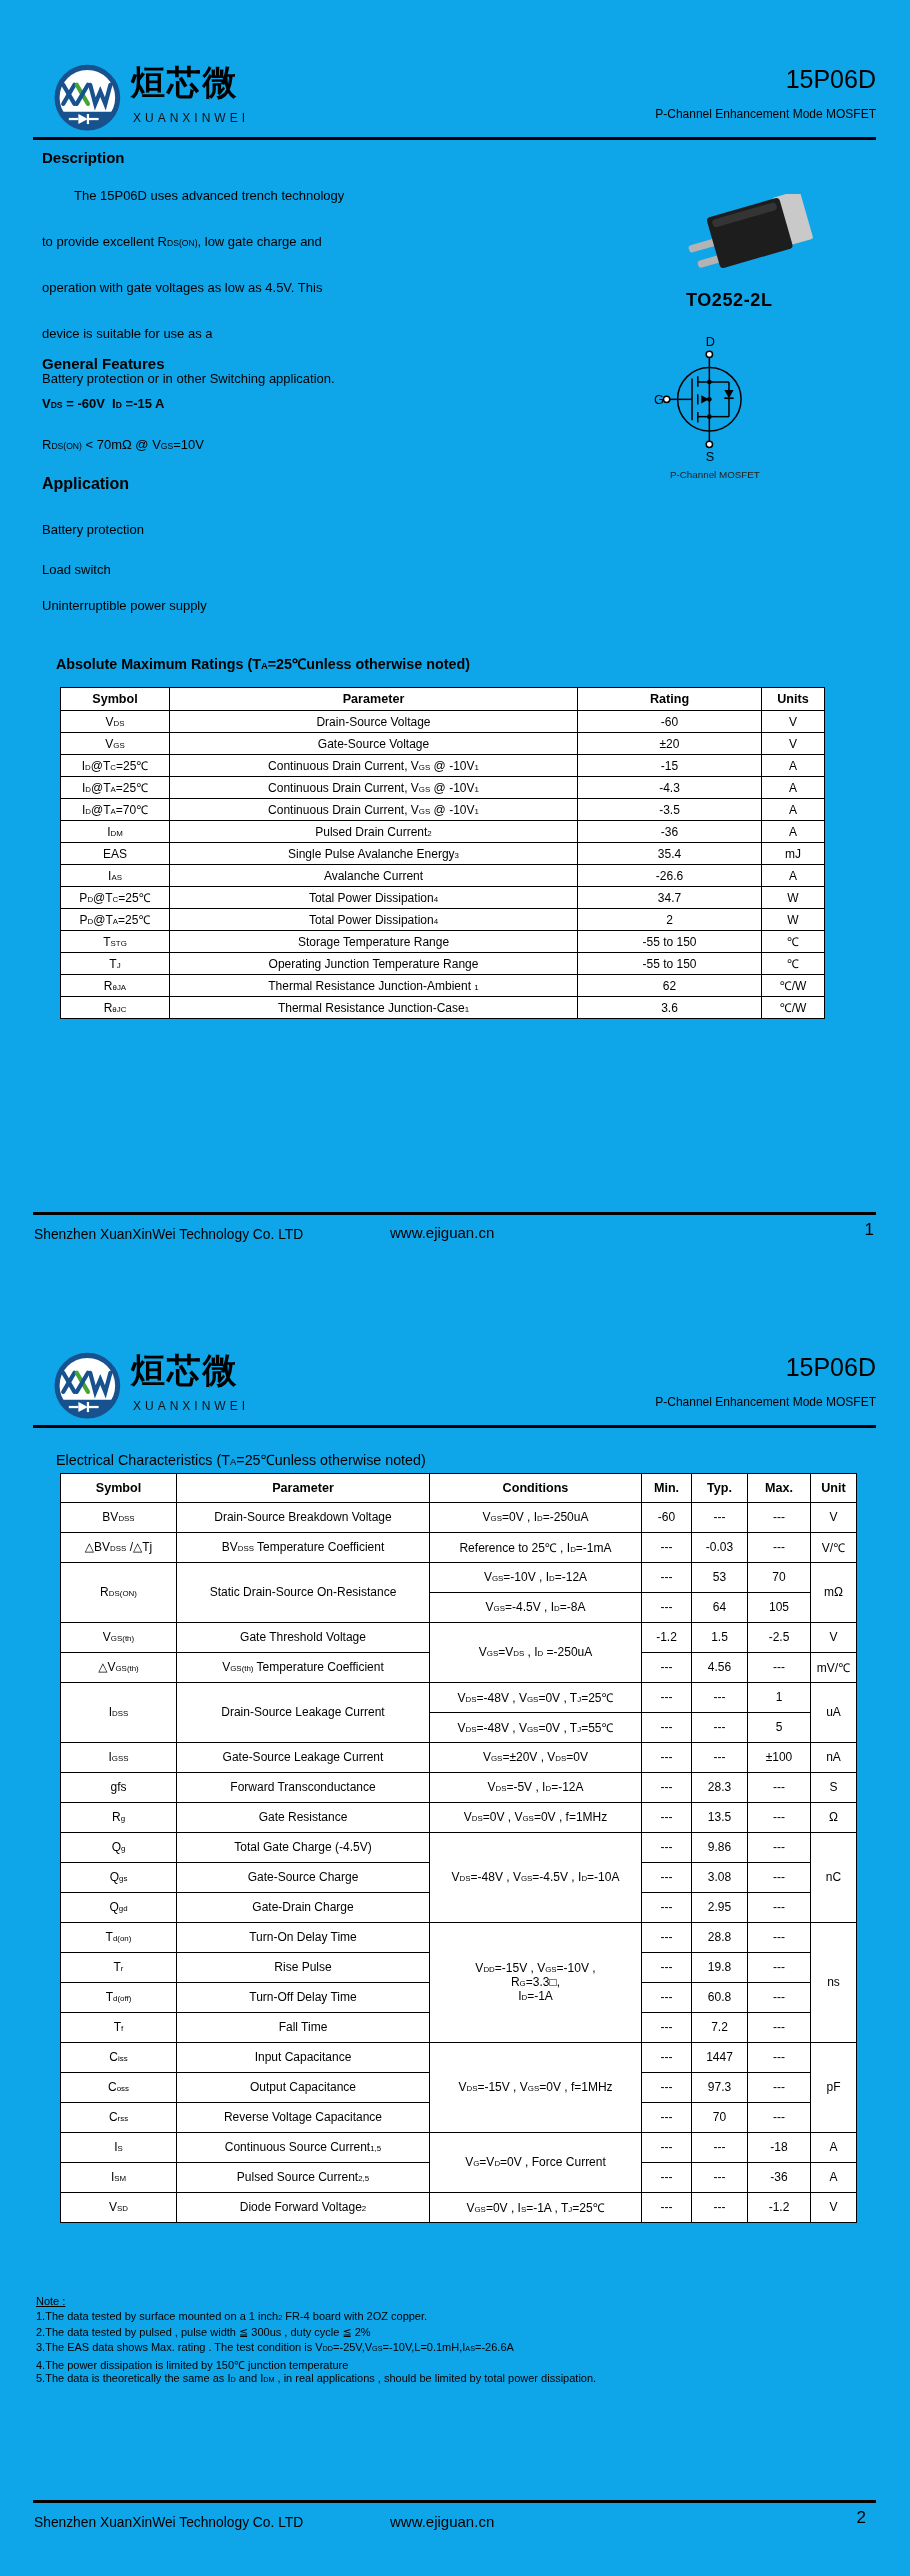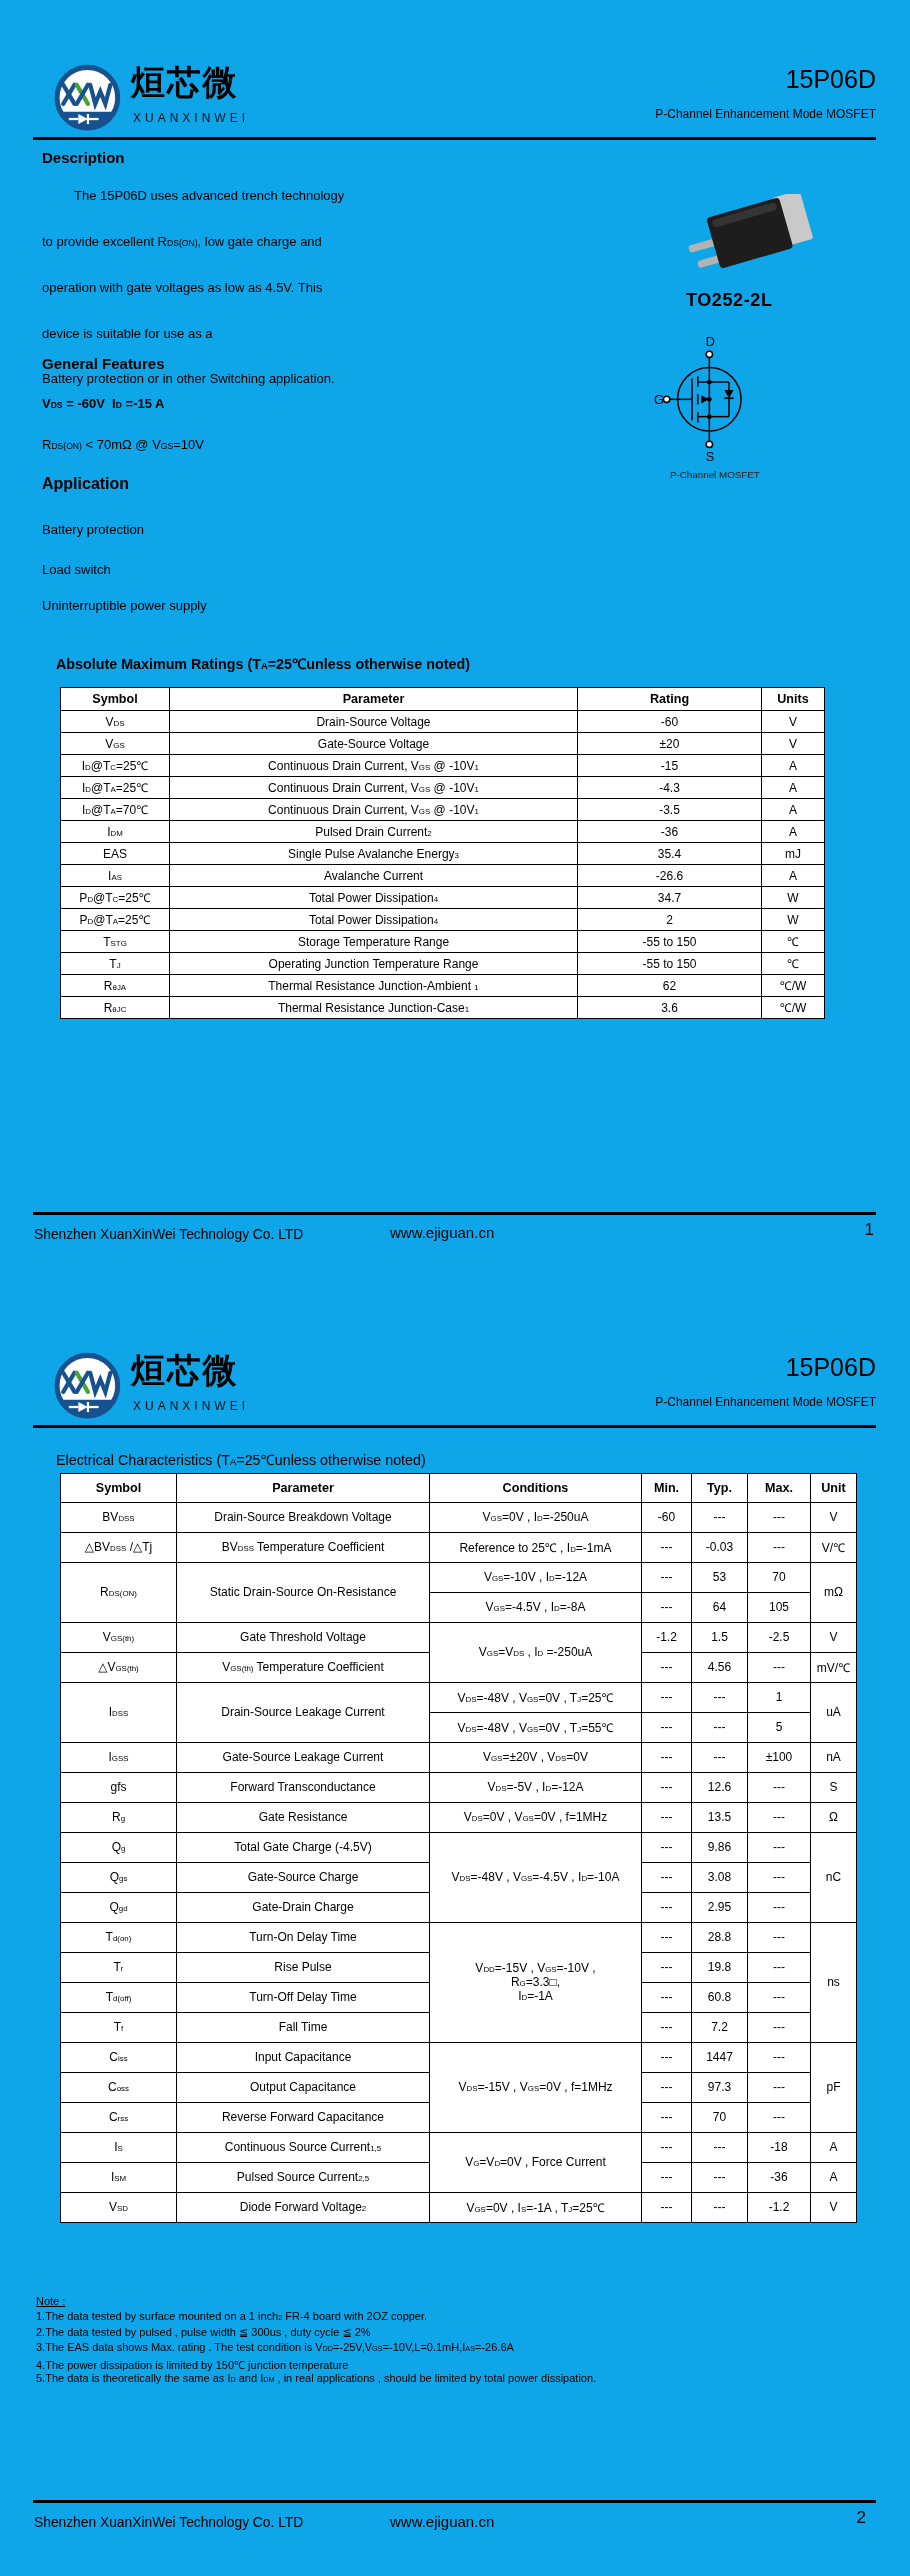--- a/index.html
+++ b/index.html
@@ -376,21 +376,21 @@
         <td>---</td>
         <td>---</td>
         <td>±100</td>
         <td>nA</td>
       </tr>
       <tr>
         <td>gfs</td>
         <td>Forward Transconductance</td>
         <td>V<sub>DS</sub>=-5V , I<sub>D</sub>=-12A</td>
         <td>---</td>
-        <td>12.6</td>
+        <td>28.3</td>
         <td>---</td>
         <td>S</td>
       </tr>
       <tr>
         <td>R<sub>g</sub></td>
         <td>Gate Resistance</td>
         <td>V<sub>DS</sub>=0V , V<sub>GS</sub>=0V , f=1MHz</td>
         <td>---</td>
         <td>13.5</td>
         <td>---</td>
@@ -460,21 +460,21 @@
       </tr>
       <tr>
         <td>C<sub>oss</sub></td>
         <td>Output Capacitance</td>
         <td>---</td>
         <td>97.3</td>
         <td>---</td>
       </tr>
       <tr>
         <td>C<sub>rss</sub></td>
-        <td>Reverse Forward Capacitance</td>
+        <td>Reverse Voltage Capacitance</td>
         <td>---</td>
         <td>70</td>
         <td>---</td>
       </tr>
       <tr>
         <td>I<sub>S</sub></td>
         <td>Continuous Source Current<sup>1,5</sup></td>
         <td rowspan="2">V<sub>G</sub>=V<sub>D</sub>=0V , Force Current</td>
         <td>---</td>
         <td>---</td>

